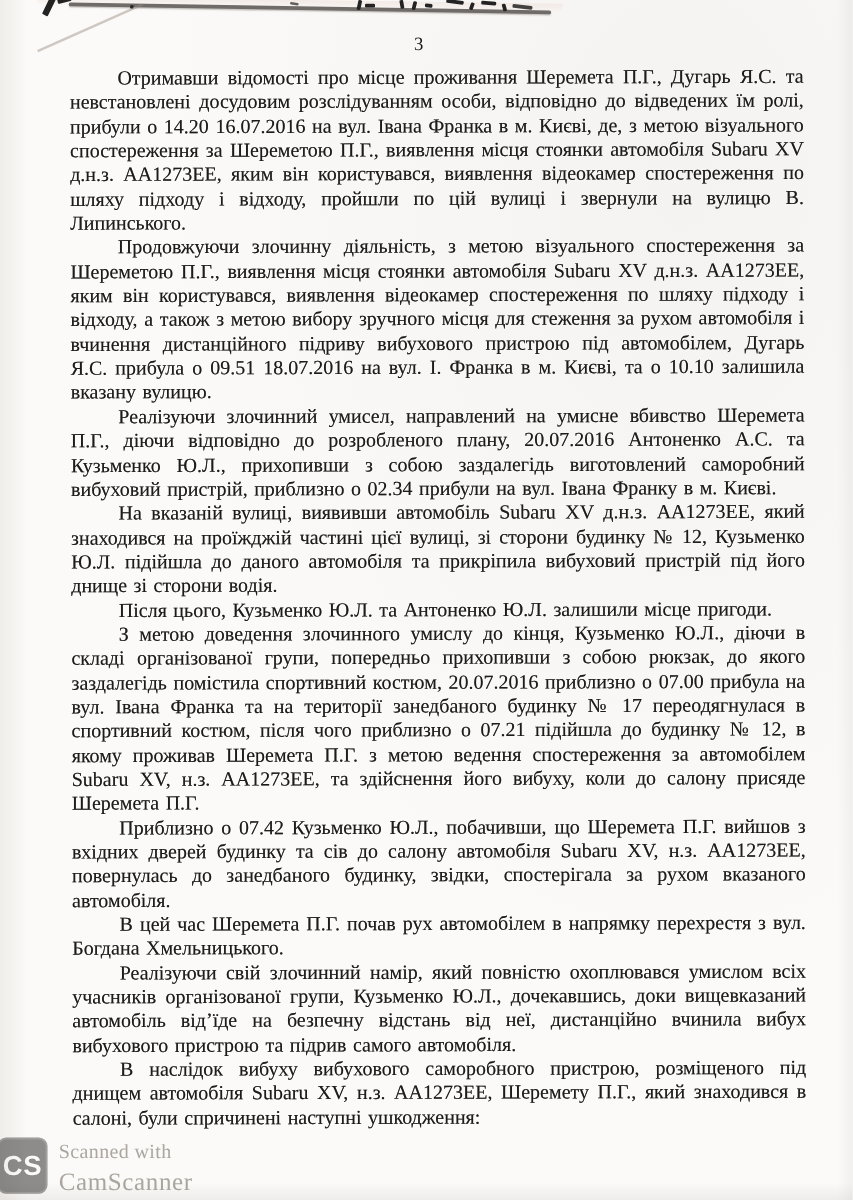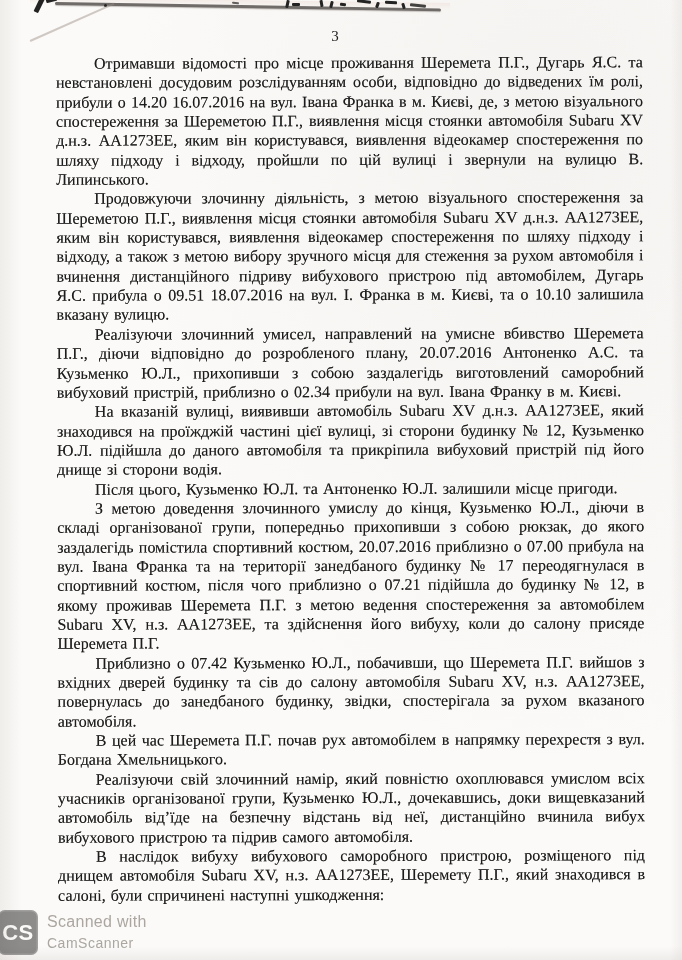--- a/index.html
+++ b/index.html
@@ -92,25 +92,25 @@
     border-radius:7px;
     color:#ffffff;
     font-family:"Liberation Sans", sans-serif;
     font-weight:bold;
     font-size:22px;
     letter-spacing:0.5px;
     display:flex; align-items:center; justify-content:center;
     box-shadow:inset 0 0 0 1.5px rgba(255,255,255,0.18);
   }
   .wm-text {
-    font-family:Liberation Sans, sans-serif;
+    font-family:Liberation Serif, serif;
     color:var(--watermark-text, #aeaaa5);
   }
   .wm-line1 { font-size:16px; margin-top:3px; letter-spacing:0.3px; }
-  .wm-line2 { font-size:14px; margin-top:4px; letter-spacing:0.5px; }
+  .wm-line2 { font-size:20px; margin-top:4px; letter-spacing:0.5px; }
 </style>
 </head>
 <body>
 
 <div class="page">
 
   <div class="top-strip">
     <div class="strip-shade"></div>
     <div class="edge-line"></div>
     <div class="scrib s1"></div>

